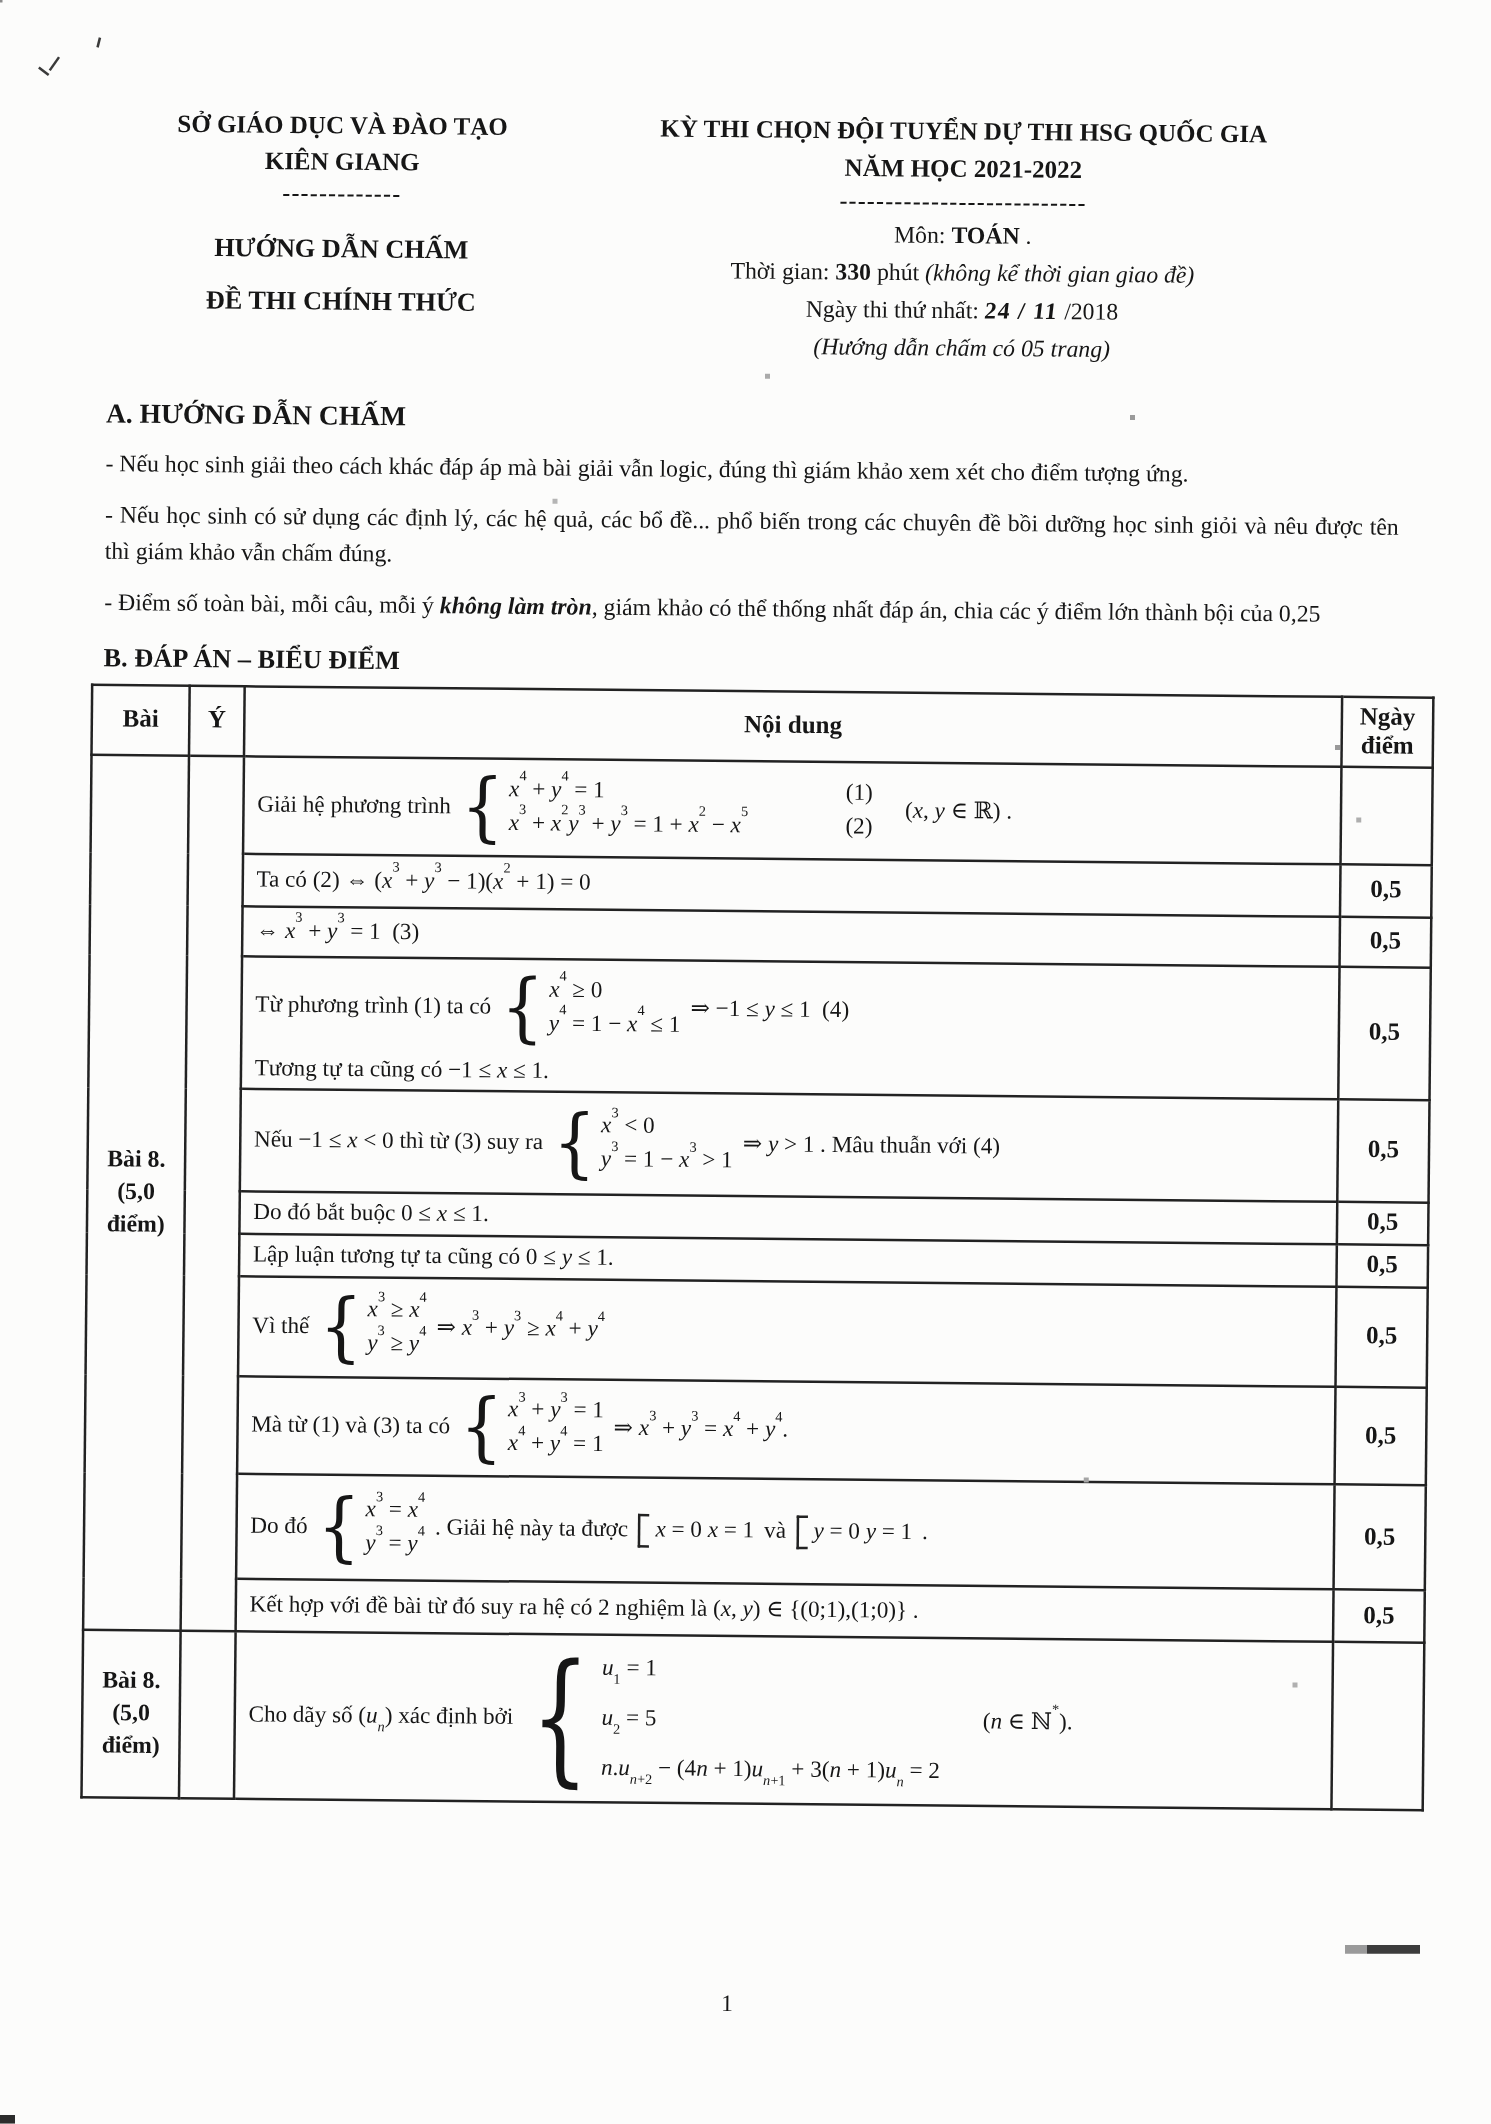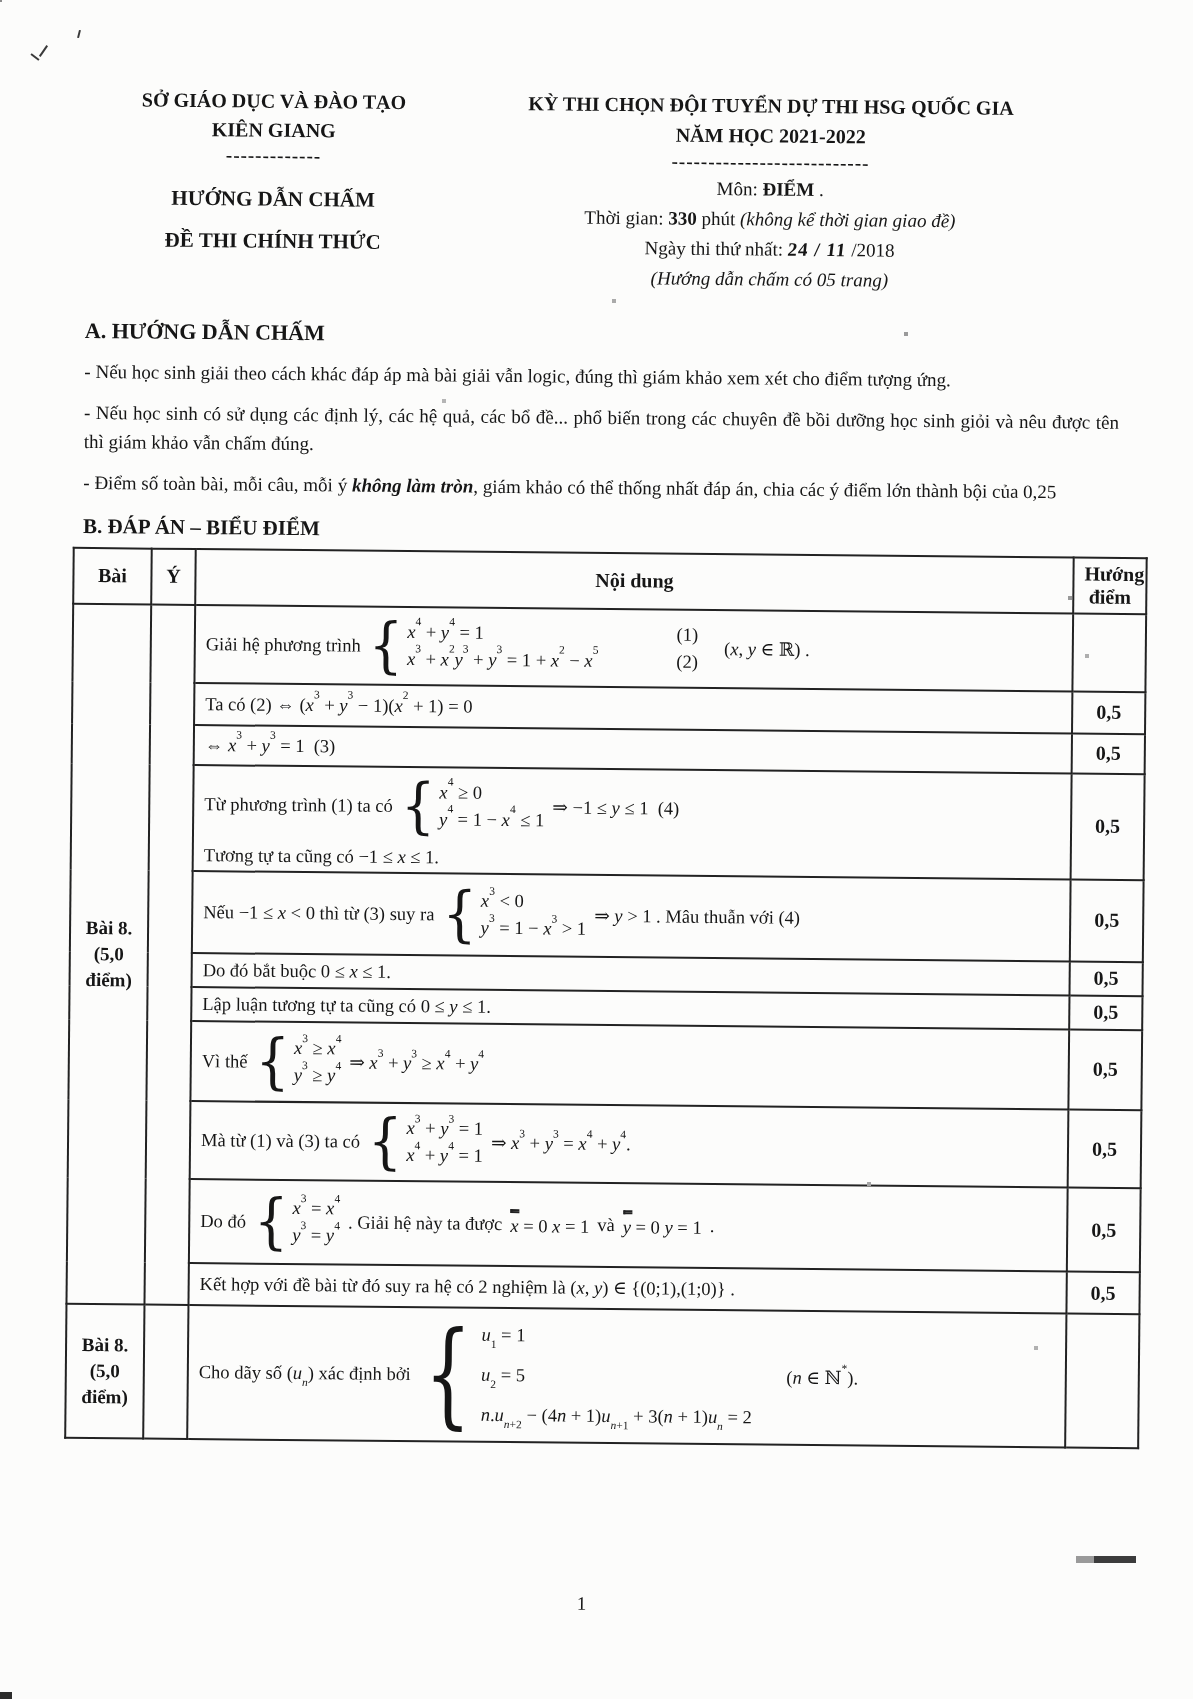--- a/index.html
+++ b/index.html
@@ -51,21 +51,21 @@
   
   .mrow{display:flex;align-items:center;flex-wrap:nowrap;}
   .mtext{white-space:nowrap;}
   .sys{display:inline-flex;align-items:center;margin:0 8px;}
   .sys .sys-lines{display:inline-flex;flex-direction:column;}
   .sys-line{white-space:nowrap;line-height:27px;}
   .sys3 .sys-line{line-height:40px;}
   .brace{font-weight:400;display:inline-block;margin-right:4px;font-family:"DejaVu Serif",serif;}
   .brace2{font-size:54px;transform:scaleY(1.12);}
   .brace3{font-size:92px;transform:scaleY(1.25) scaleX(0.8);}
-  .bsys{display:inline-flex;align-items:stretch;margin:0 8px;flex-direction:column;}
+  .bsys{display:inline-flex;align-items:stretch;margin:0 8px;}
   .sqb{width:7px;border-left:2px solid #222;border-top:2px solid #222;border-bottom:2px solid #222;margin-right:5px;}
   .tail{margin-left:26px;white-space:nowrap;}
   .nums{display:inline-flex;flex-direction:column;margin-left:70px;}
   .nums span{line-height:27px;}
   .line2{margin-top:4px;}
   sup{font-size:0.62em;line-height:0;position:relative;top:-0.45em;}
   sub{font-size:0.62em;line-height:0;position:relative;bottom:-0.22em;}
   
   .page-number{position:absolute;left:552px;top:1588px;width:90px;text-align:center;font-size:19px;}
   .ink{position:absolute;background:#3a3a3a;}
@@ -92,21 +92,21 @@
       <div class="dots">-------------</div>
       <div class="hl3 b">HƯỚNG DẪN CHẤM</div>
       <div class="hl4 b">ĐỀ THI CHÍNH THỨC</div>
     </div>
     <div class="hdr-right">
       <div class="hr1 b">KỲ THI CHỌN ĐỘI TUYỂN DỰ THI HSG QUỐC GIA</div>
       <div class="hr2 b">NĂM HỌC 2021-2022</div>
       <div class="dots">---------------------------</div>
       <div class="hr-line">
         <span>Môn:</span>
-        <b>ĐIỂM</b>
+        <b>TOÁN</b>
         <span>.</span>
       </div>
       <div class="hr-line">
         <span>Thời gian:</span>
         <b>330</b>
         <span>phút</span>
         <span class="it">(không kể thời gian giao đề)</span>
       </div>
       <div class="hr-line">
         <span>Ngày thi thứ nhất:</span>
@@ -131,21 +131,21 @@
         <col style="width:78px">
         <col style="width:44px">
         <col style="width:878px">
         <col style="width:73px">
       </colgroup>
     <tbody>
         <tr style="height:56px">
       <th class="h">Bài</th>
       <th class="h">Ý</th>
       <th class="h">Nội dung</th>
-      <th class="h">Hướng điểm</th>
+      <th class="h">Ngày điểm</th>
     </tr>
 
     <tr style="height:76px">
       <td class="bai-cell" rowspan="11">
         <div>Bài 8.</div>
         <div>(5,0 điểm)</div>
       </td>
       <td class="y-cell" rowspan="11"></td>
       <td class="content">
         <div class="mrow">

